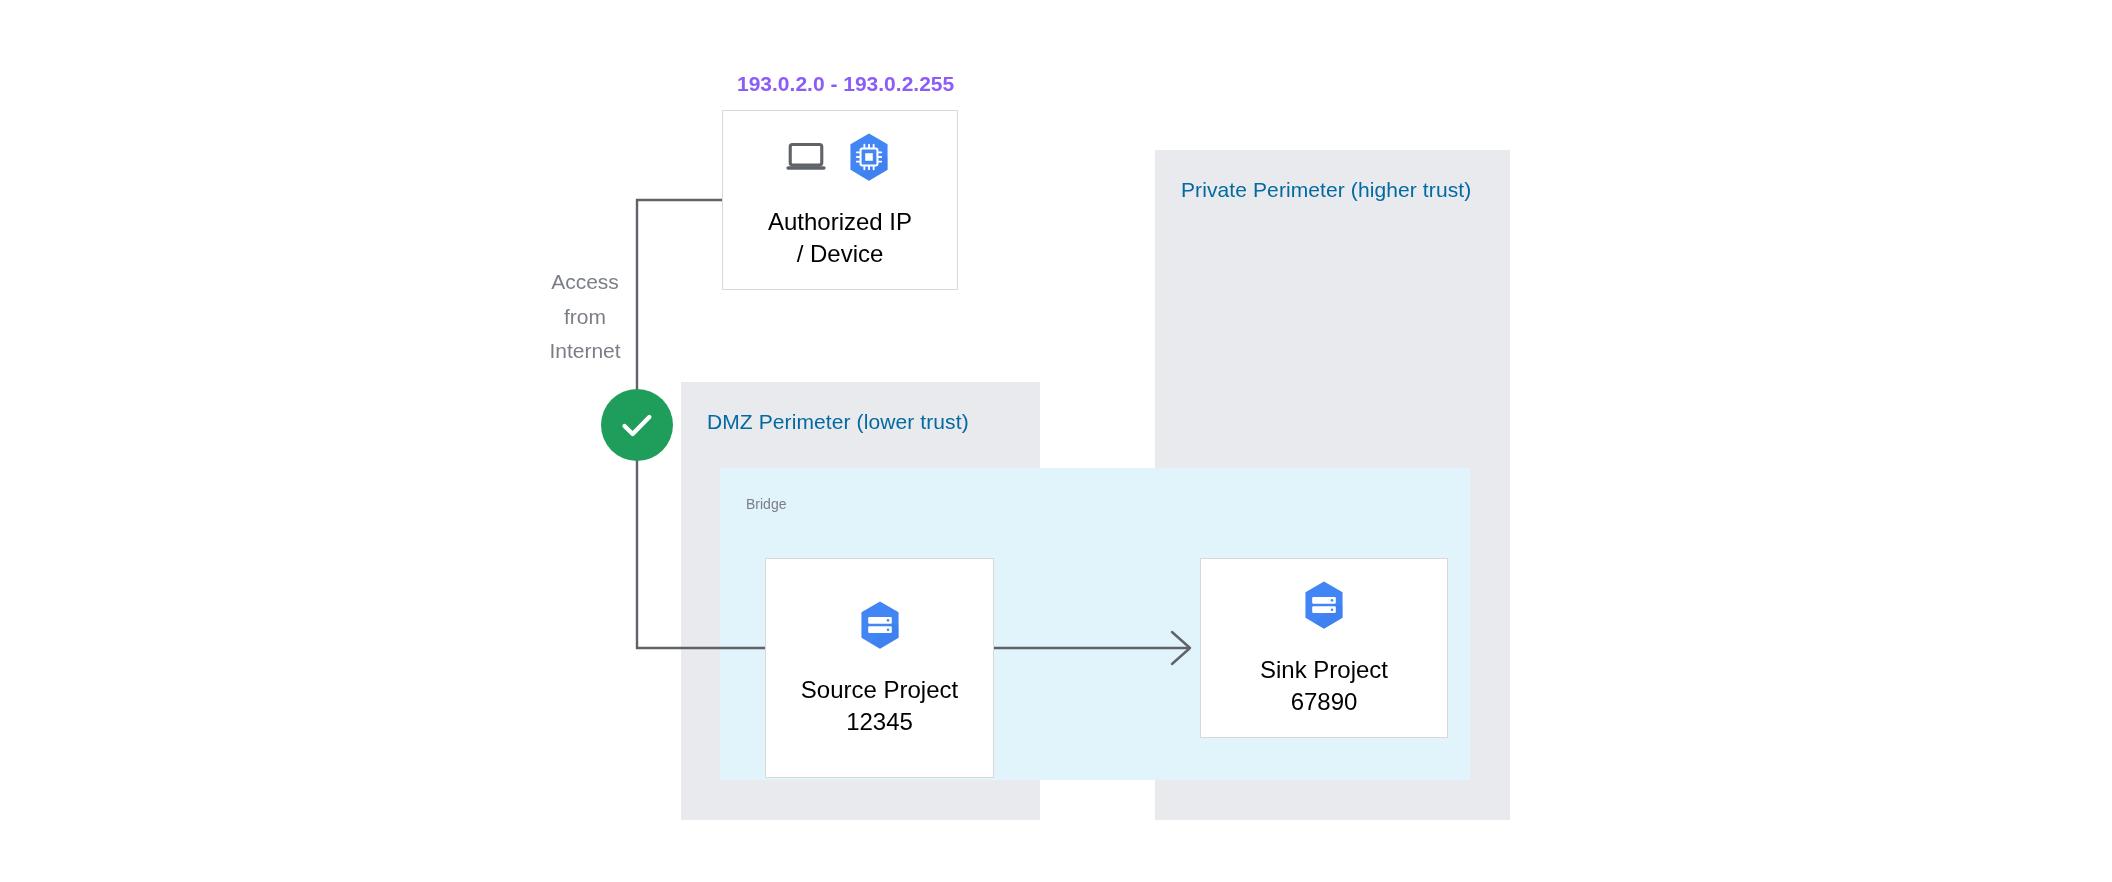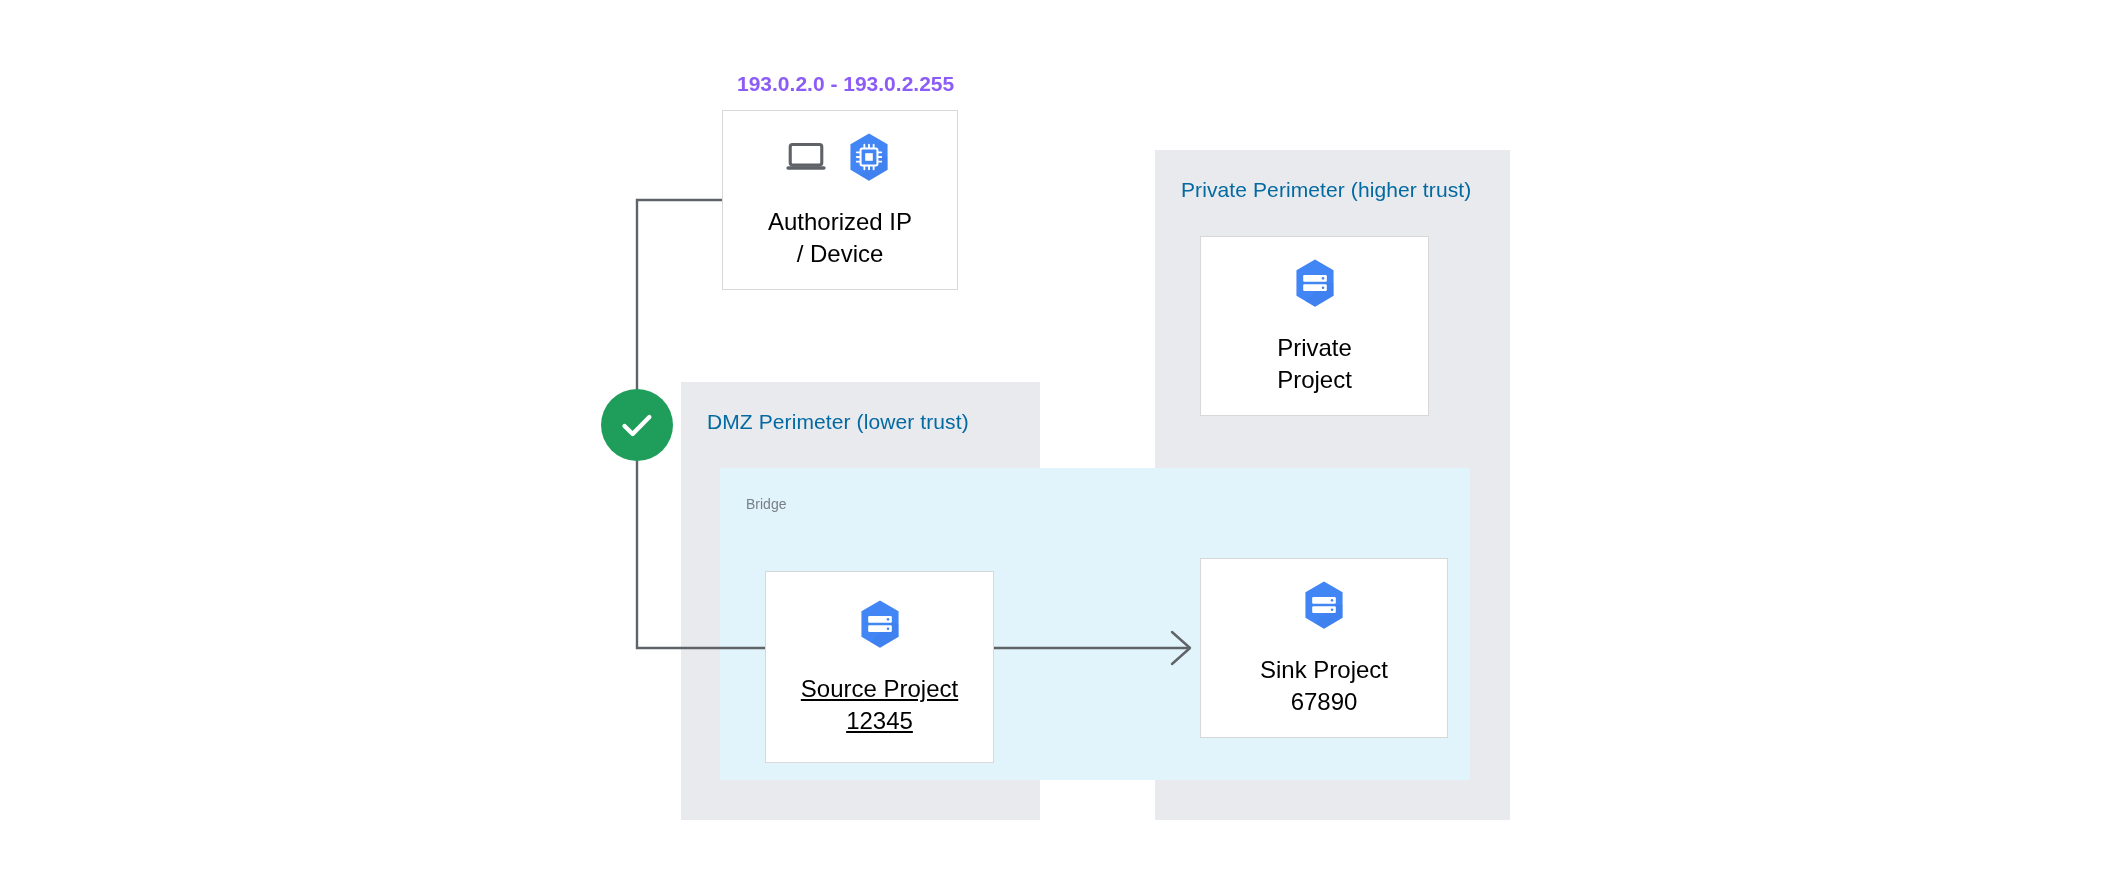--- a/index.html
+++ b/index.html
@@ -135,20 +135,23 @@
   <svg id="wires" viewBox="0 0 2112 882" xmlns="http://www.w3.org/2000/svg">
 
     <path d="M 722 200 L 637 200 L 637 648 L 765 648" fill="none" stroke="#5f6368" stroke-width="2.4"></path>
 
     <line x1="993" y1="648" x2="1188" y2="648" stroke="#5f6368" stroke-width="2.4"></line>
     <polyline points="1172,632 1190,648 1172,664" fill="none" stroke="#5f6368" stroke-width="2.4" stroke-linecap="round" stroke-linejoin="round"></polyline>
   </svg>
 
   <div class="caption" style="left:737px; top:72px;">193.0.2.0 - 193.0.2.255</div>
 
+  <div class="caption-multi" style="left:540px; top:265px; width:90px;">Access
+from
+Internet</div>
 
   <div class="check-badge" style="left:601px; top:389px; width:72px; height:72px;">
     <svg class="icon-svg" width="40" height="40" viewBox="0 0 24 24">
       <path d="M4.5 12.6 L9.4 17.4 L19.4 7.2" fill="none" stroke="#ffffff" stroke-width="2.6" stroke-linecap="round" stroke-linejoin="round"></path>
     </svg>
   </div>
 
   <div class="node" style="left:722px; top:110px; width:236px; height:180px;">
     <div class="node-icons">
       <svg class="icon-svg" width="44" height="44" viewBox="0 0 24 24">
@@ -175,21 +178,21 @@
           <line x1="42.5" y1="26.5" x2="46.5" y2="26.5"></line>
           <line x1="42.5" y1="32" x2="46.5" y2="32"></line>
           <line x1="42.5" y1="37.5" x2="46.5" y2="37.5"></line>
         </g>
       </svg>
     </div>
     <div class="node-label">Authorized IP
 / Device</div>
   </div>
 
-  <div class="node" style="left:765px; top:571px; width:229px; height:192px;text-decoration:underline;">
+  <div class="node" style="left:765px; top:558px; width:229px; height:220px;">
     <div class="node-icons">
       <svg class="icon-svg" width="54" height="54" viewBox="0 0 64 64">
         <polygon points="32,4 54,17 54,47 32,60 10,47 10,17" fill="#4285f4"></polygon>
         <polygon points="54,32 54,47 32,60 21,53.5 43,31.5" fill="#3b78e7" opacity="0.32"></polygon>
         <rect x="18" y="22.5" width="28" height="8" rx="1.4" fill="#ffffff"></rect>
         <rect x="18" y="33.5" width="28" height="8" rx="1.4" fill="#ffffff"></rect>
         <circle cx="41.5" cy="26.5" r="1.5" fill="#4285f4"></circle>
         <circle cx="41.5" cy="37.5" r="1.5" fill="#4285f4"></circle>
       </svg>
     </div>
@@ -205,28 +208,14 @@
         <rect x="18" y="22.5" width="28" height="8" rx="1.4" fill="#ffffff"></rect>
         <rect x="18" y="33.5" width="28" height="8" rx="1.4" fill="#ffffff"></rect>
         <circle cx="41.5" cy="26.5" r="1.5" fill="#4285f4"></circle>
         <circle cx="41.5" cy="37.5" r="1.5" fill="#4285f4"></circle>
       </svg>
     </div>
     <div class="node-label">Sink Project
 67890</div>
   </div>
 
-  <div class="node" style="left:1200px; top:236px; width:229px; height:180px;">
-    <div class="node-icons">
-      <svg class="icon-svg" width="54" height="54" viewBox="0 0 64 64">
-        <polygon points="32,4 54,17 54,47 32,60 10,47 10,17" fill="#4285f4"></polygon>
-        <polygon points="54,32 54,47 32,60 21,53.5 43,31.5" fill="#3b78e7" opacity="0.32"></polygon>
-        <rect x="18" y="22.5" width="28" height="8" rx="1.4" fill="#ffffff"></rect>
-        <rect x="18" y="33.5" width="28" height="8" rx="1.4" fill="#ffffff"></rect>
-        <circle cx="41.5" cy="26.5" r="1.5" fill="#4285f4"></circle>
-        <circle cx="41.5" cy="37.5" r="1.5" fill="#4285f4"></circle>
-      </svg>
-    </div>
-    <div class="node-label">Private
-Project</div>
-  </div>
 
 </div>
 
 </body></html>

